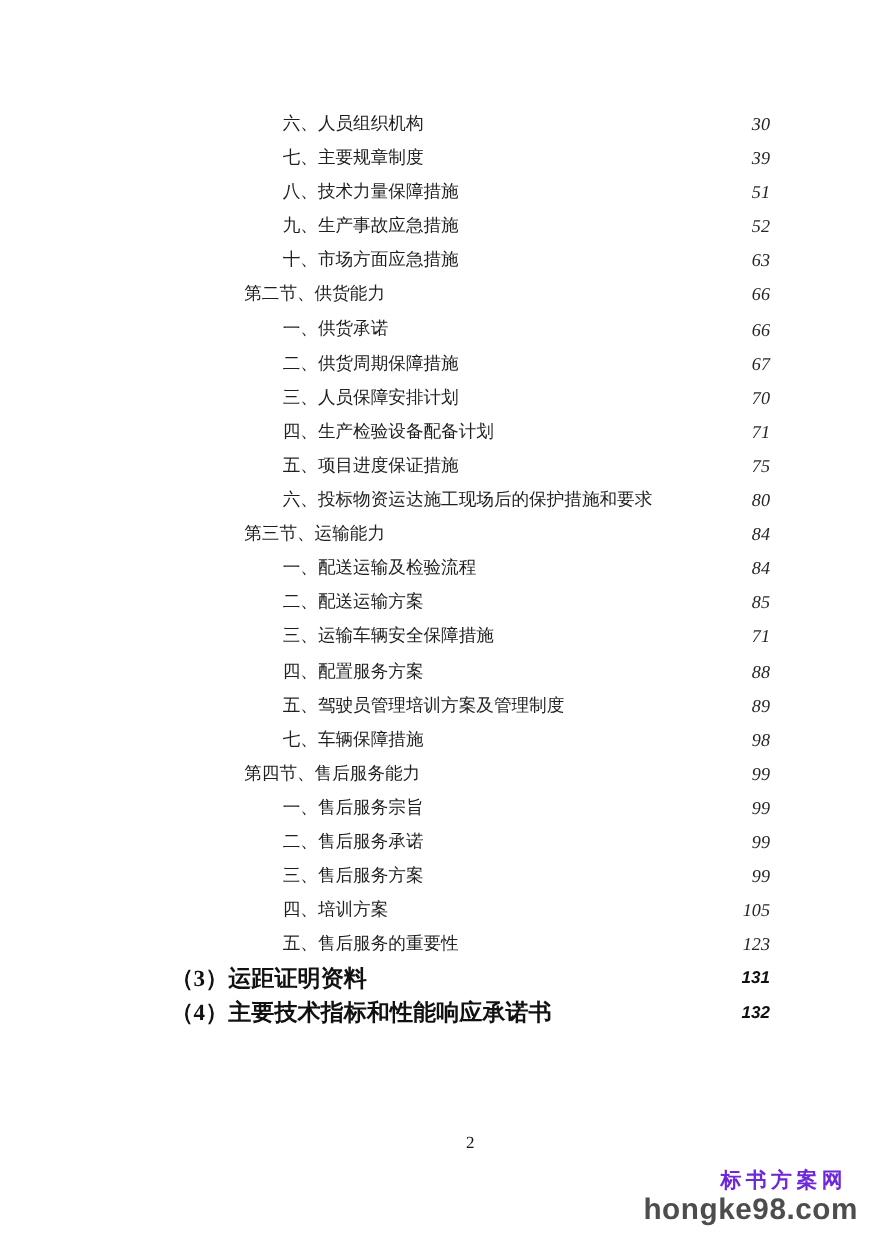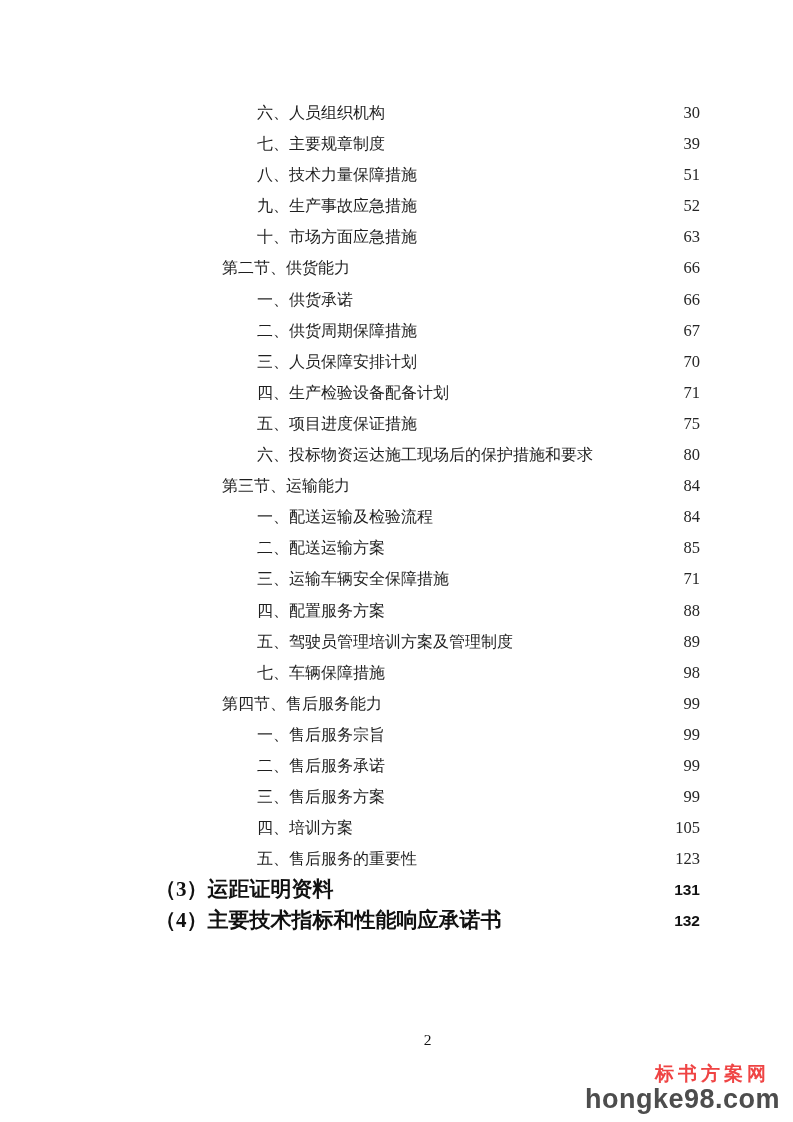--- a/index.html
+++ b/index.html
@@ -58,20 +58,21 @@
     margin: 0 3px 0 3px;
     background-image: radial-gradient(circle, #1c1c1c 0.95px, rgba(0,0,0,0) 1.25px);
     background-size: 4.7px 3px;
     background-position: left calc(100% - 8px);
   }
 
   .toc-page {
     white-space: nowrap;
     font-size: 16.5px;
     color: #262626;
+    font-style: italic;
   }
   .toc-row.lvl-attachment .toc-page {
     font-family: "Liberation Sans", "DejaVu Sans", sans-serif;
     font-size: 15.5px;
     font-weight: bold;
     color: #111111;
   }
 
   
   .page-number {
@@ -245,17 +246,17 @@
       <div class="toc-row lvl-attachment">
       <span class="toc-title">（4）主要技术指标和性能响应承诺书</span>
       <span class="leader"></span>
       <span class="toc-page">132</span>
     </div>
     </div>
 
   <div class="page-number">2</div>
 
   <div class="watermark">
-    <div class="wm-name" style="color: #ef4444;">标书方案网</div>
+    <div class="wm-name" style="color: #6d28d9;">标书方案网</div>
     <div class="wm-url" style="color: rgb(77, 77, 77);">hongke98.com</div>
   </div>
 
 </div>
 
 </body></html>

